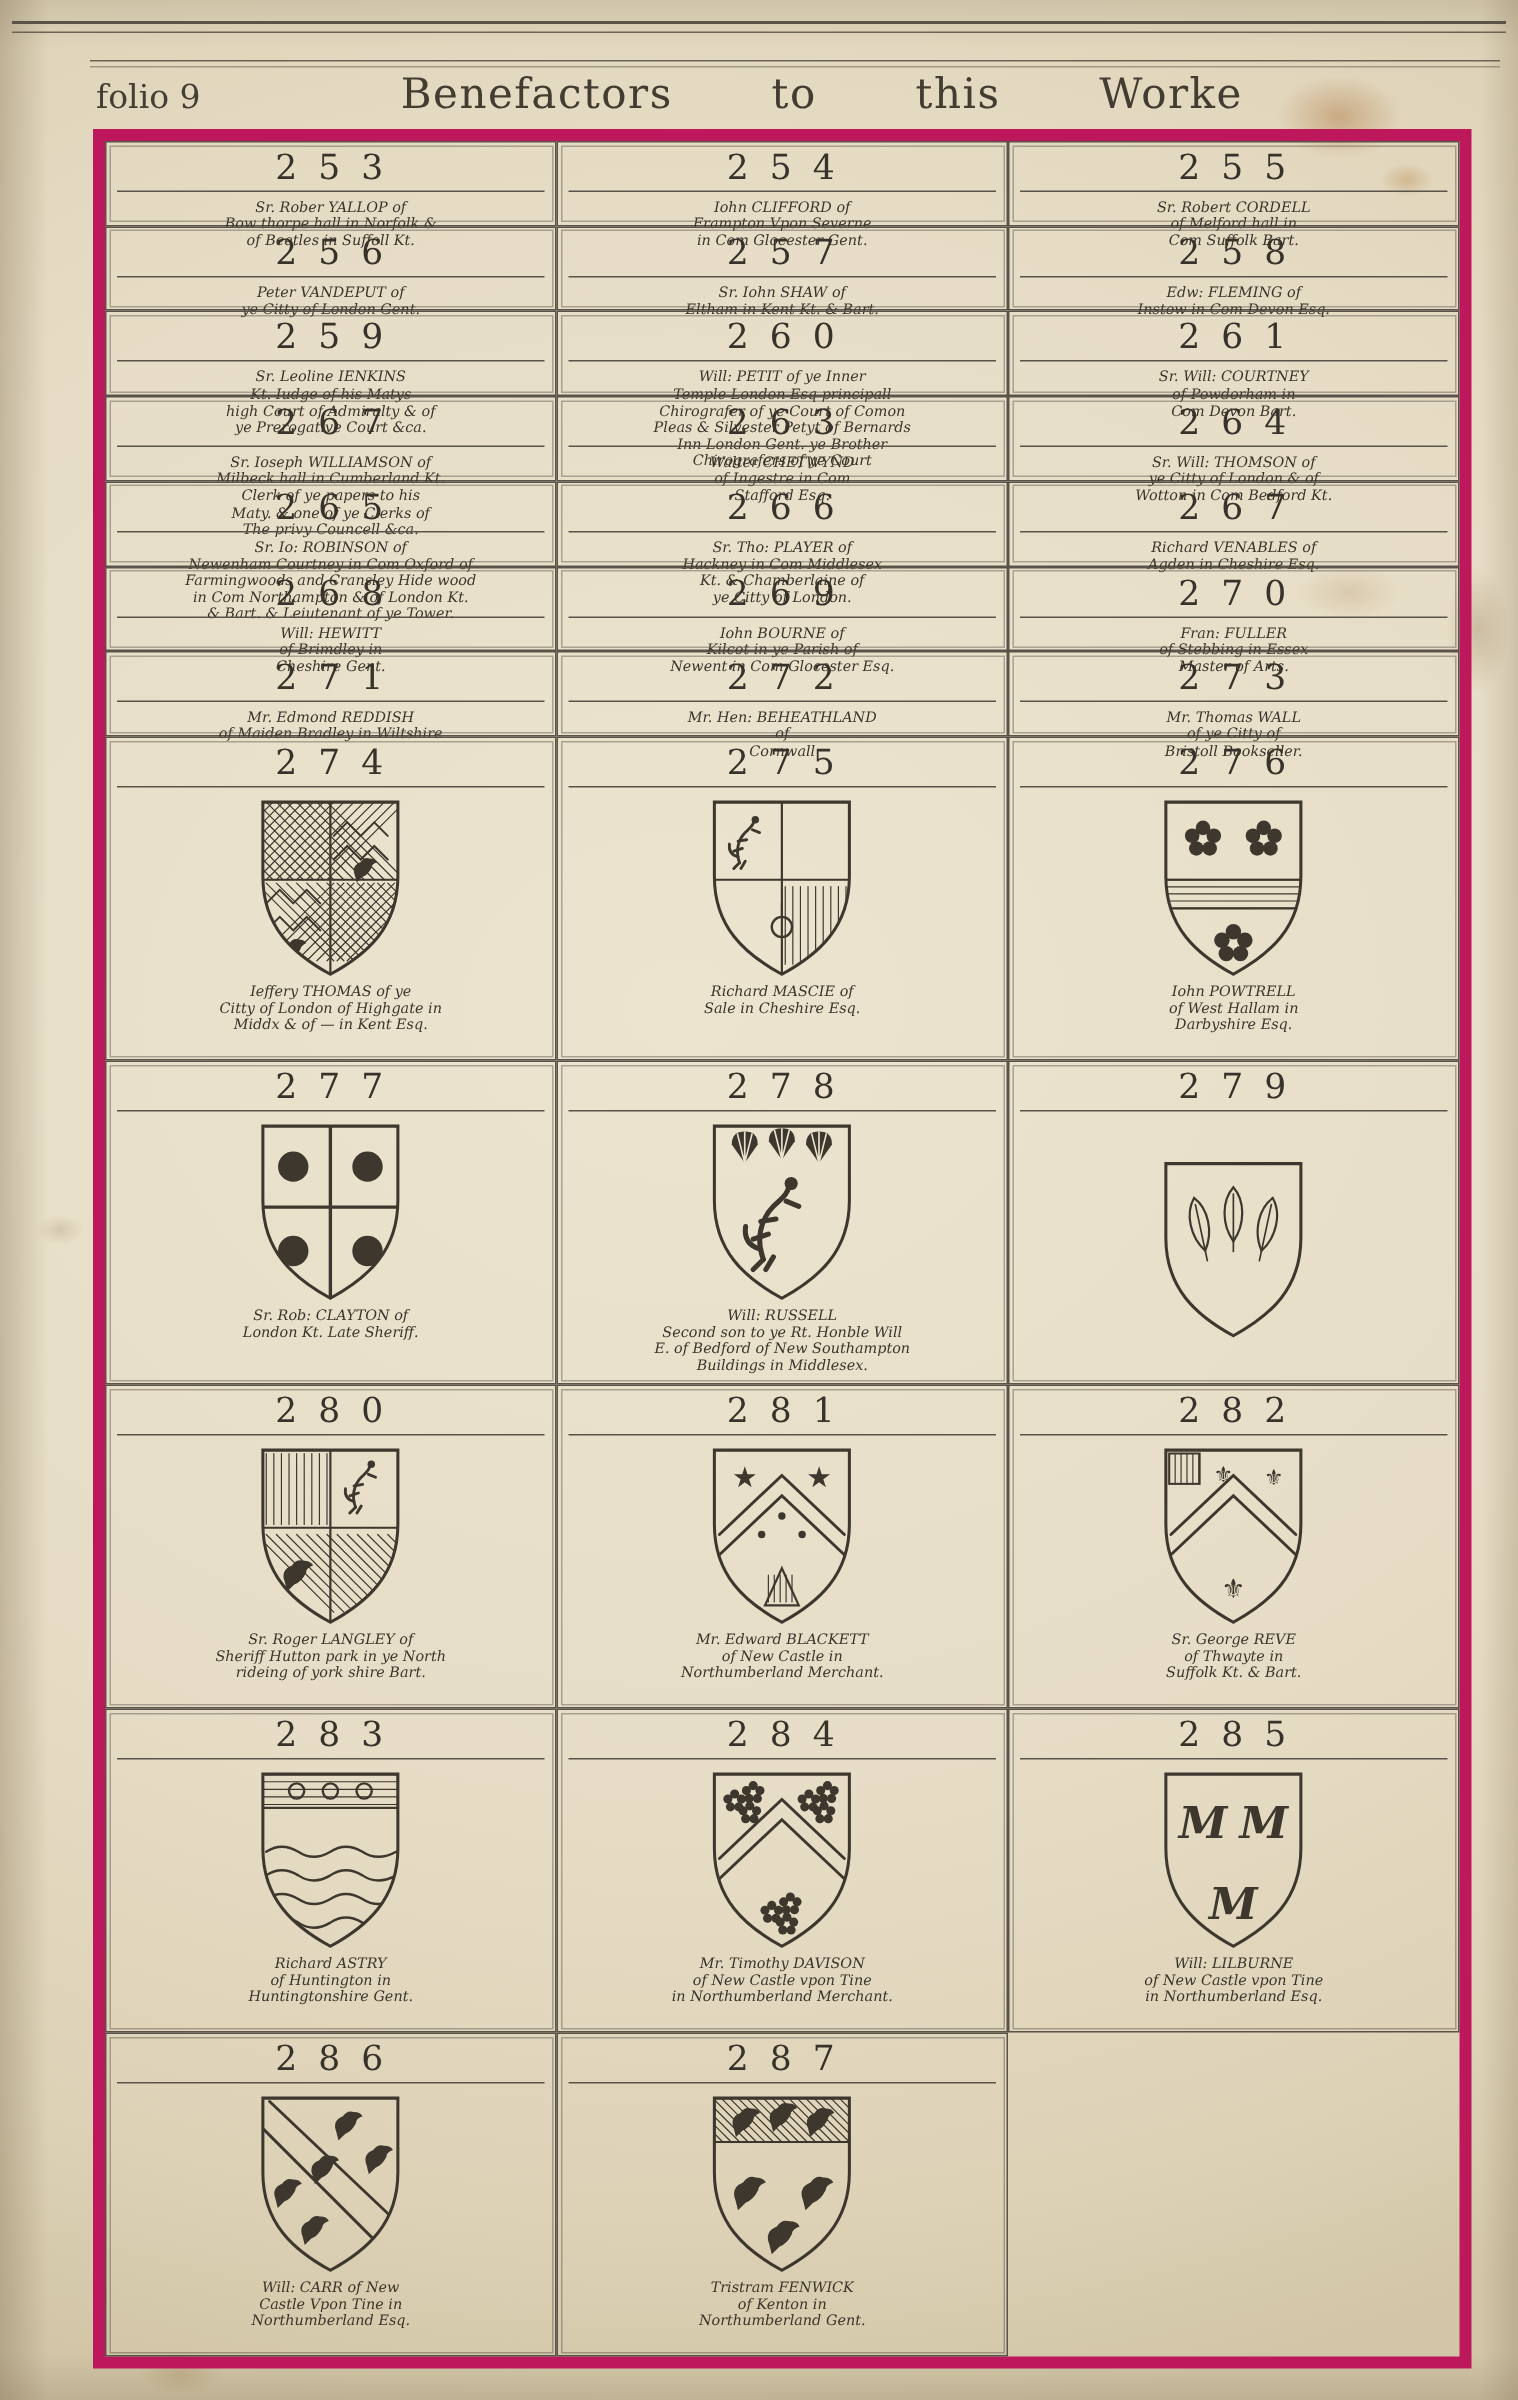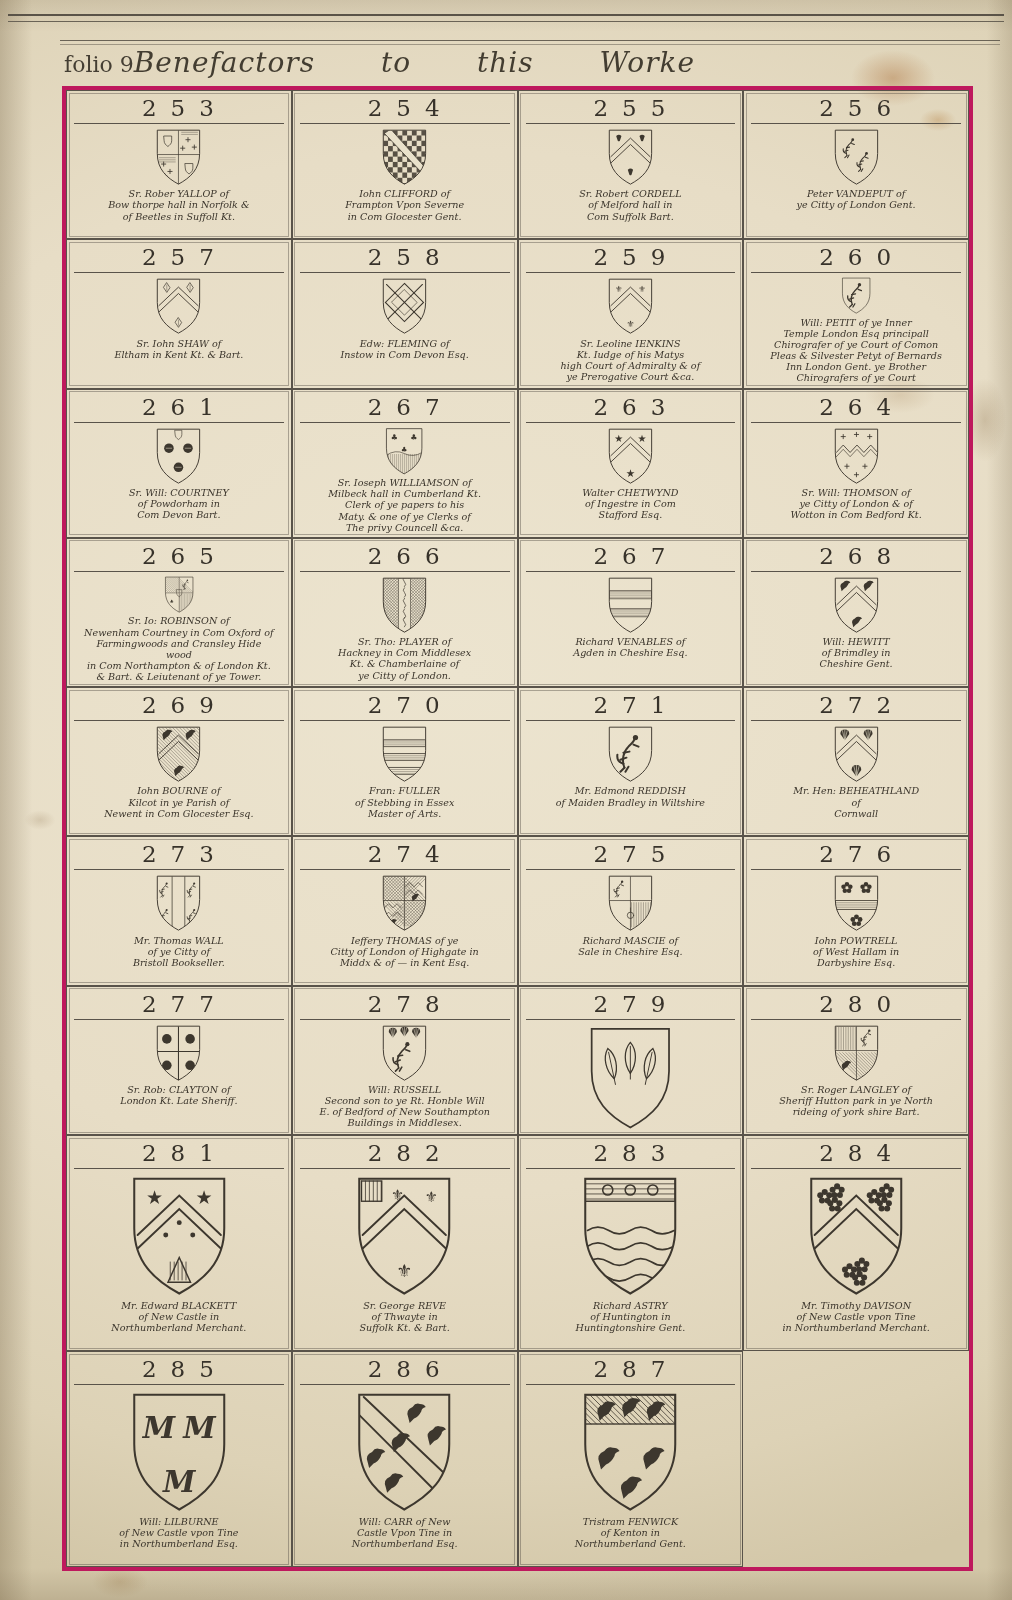--- a/index.html
+++ b/index.html
@@ -23,25 +23,25 @@
       linear-gradient(180deg, rgba(110,92,62,.16) 0%, rgba(110,92,62,0) 2%),
       radial-gradient(1200px 950px at 45% 42%, #ece4cf 0%, #e7ddc6 55%, #ddd2b6 85%, #d2c6a7 100%);
   }
   .rule-a{position:absolute;left:8px;right:8px;top:14px;height:5px;
     border-top:2.5px solid #5a5348;border-bottom:1px solid #6a6356;}
   .rule-b{position:absolute;left:60px;right:12px;top:40px;height:3px;
     border-top:1px solid #6a6356;border-bottom:1px solid rgba(106,99,86,.55);}
   .header{position:absolute;left:64px;right:50px;top:46px;height:38px;
     display:flex;align-items:baseline;}
   .folio{font-size:22px;color:#443e33;white-space:pre;}
-  .title{flex:1;font-style:italic;font-size:28px;color:#433d31;
+  .title{flex:1;text-align:center;font-size:28px;color:#433d31;
     word-spacing:56px;letter-spacing:1px;}
   .grid{position:absolute;left:62px;top:86px;width:903px;height:1477px;
-    display:grid;grid-template-columns:repeat(4,1fr);grid-template-rows:repeat(7,1fr);
-    border:4px solid #be185d;}
+    display:grid;grid-template-columns:repeat(3,1fr);grid-template-rows:repeat(7,1fr);
+    border:8px solid #be185d;}
   .cell{border:1px solid #59534a;position:relative;display:flex;flex-direction:column;
     padding:3px 4px 2px;min-width:0;min-height:0;}
   .cell::after{content:"";position:absolute;inset:1.5px;border:1px solid rgba(89,83,74,.45);
     pointer-events:none;}
   .num{font-size:23px;letter-spacing:14px;text-indent:12px;text-align:center;color:#37322a;
     border-bottom:1.3px solid #59534a;padding:1px 0 2px;margin:0 3px;flex:none;}
   .shield{flex:1;min-height:0;display:flex;align-items:center;justify-content:center;padding:3px 0 1px;}
   .shield svg{height:100%;max-height:126px;width:auto;}
   .caption{flex:none;font-style:italic;font-size:9.6px;line-height:1.16;color:#3a342b;
     text-align:center;white-space:pre-line;min-height:46px;padding:1px 12px 2px;}

